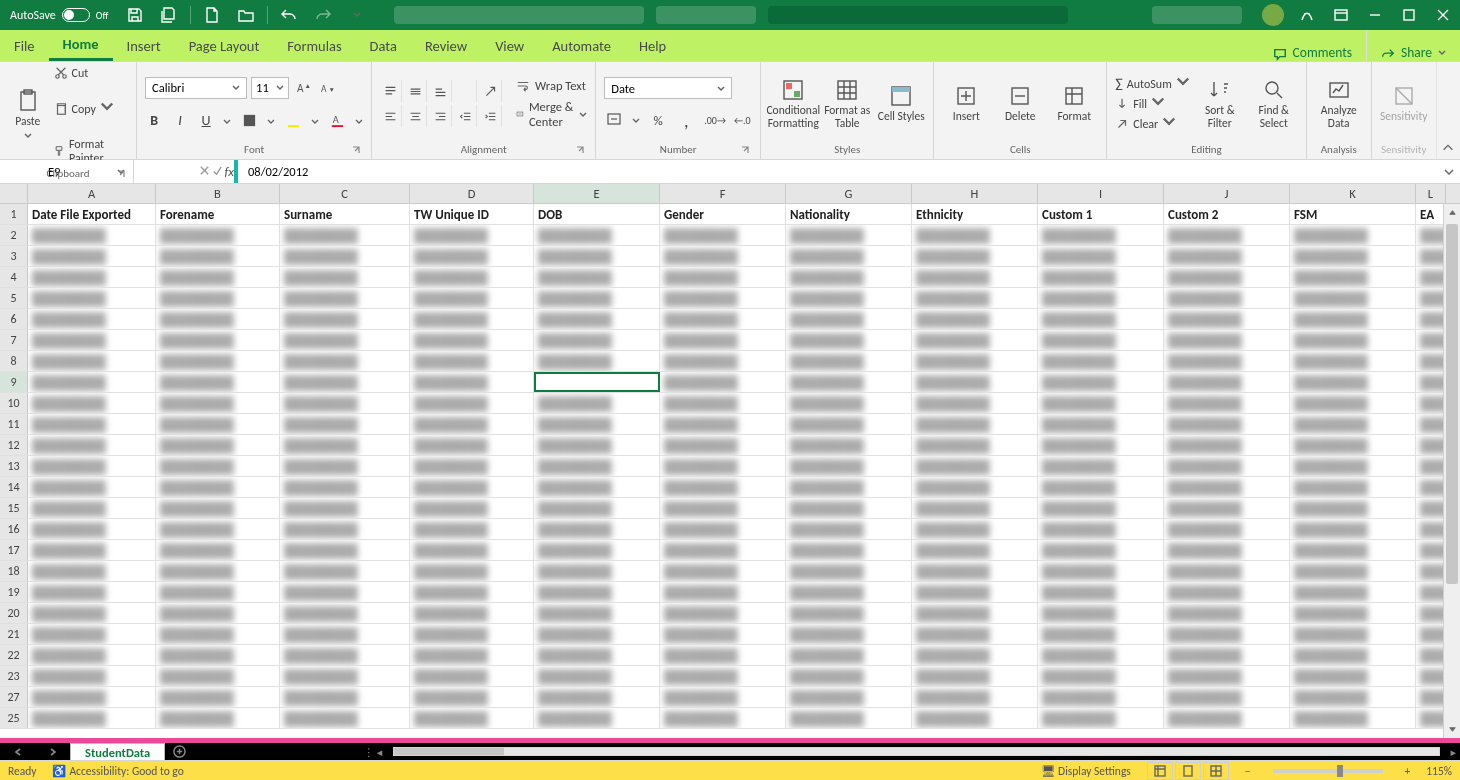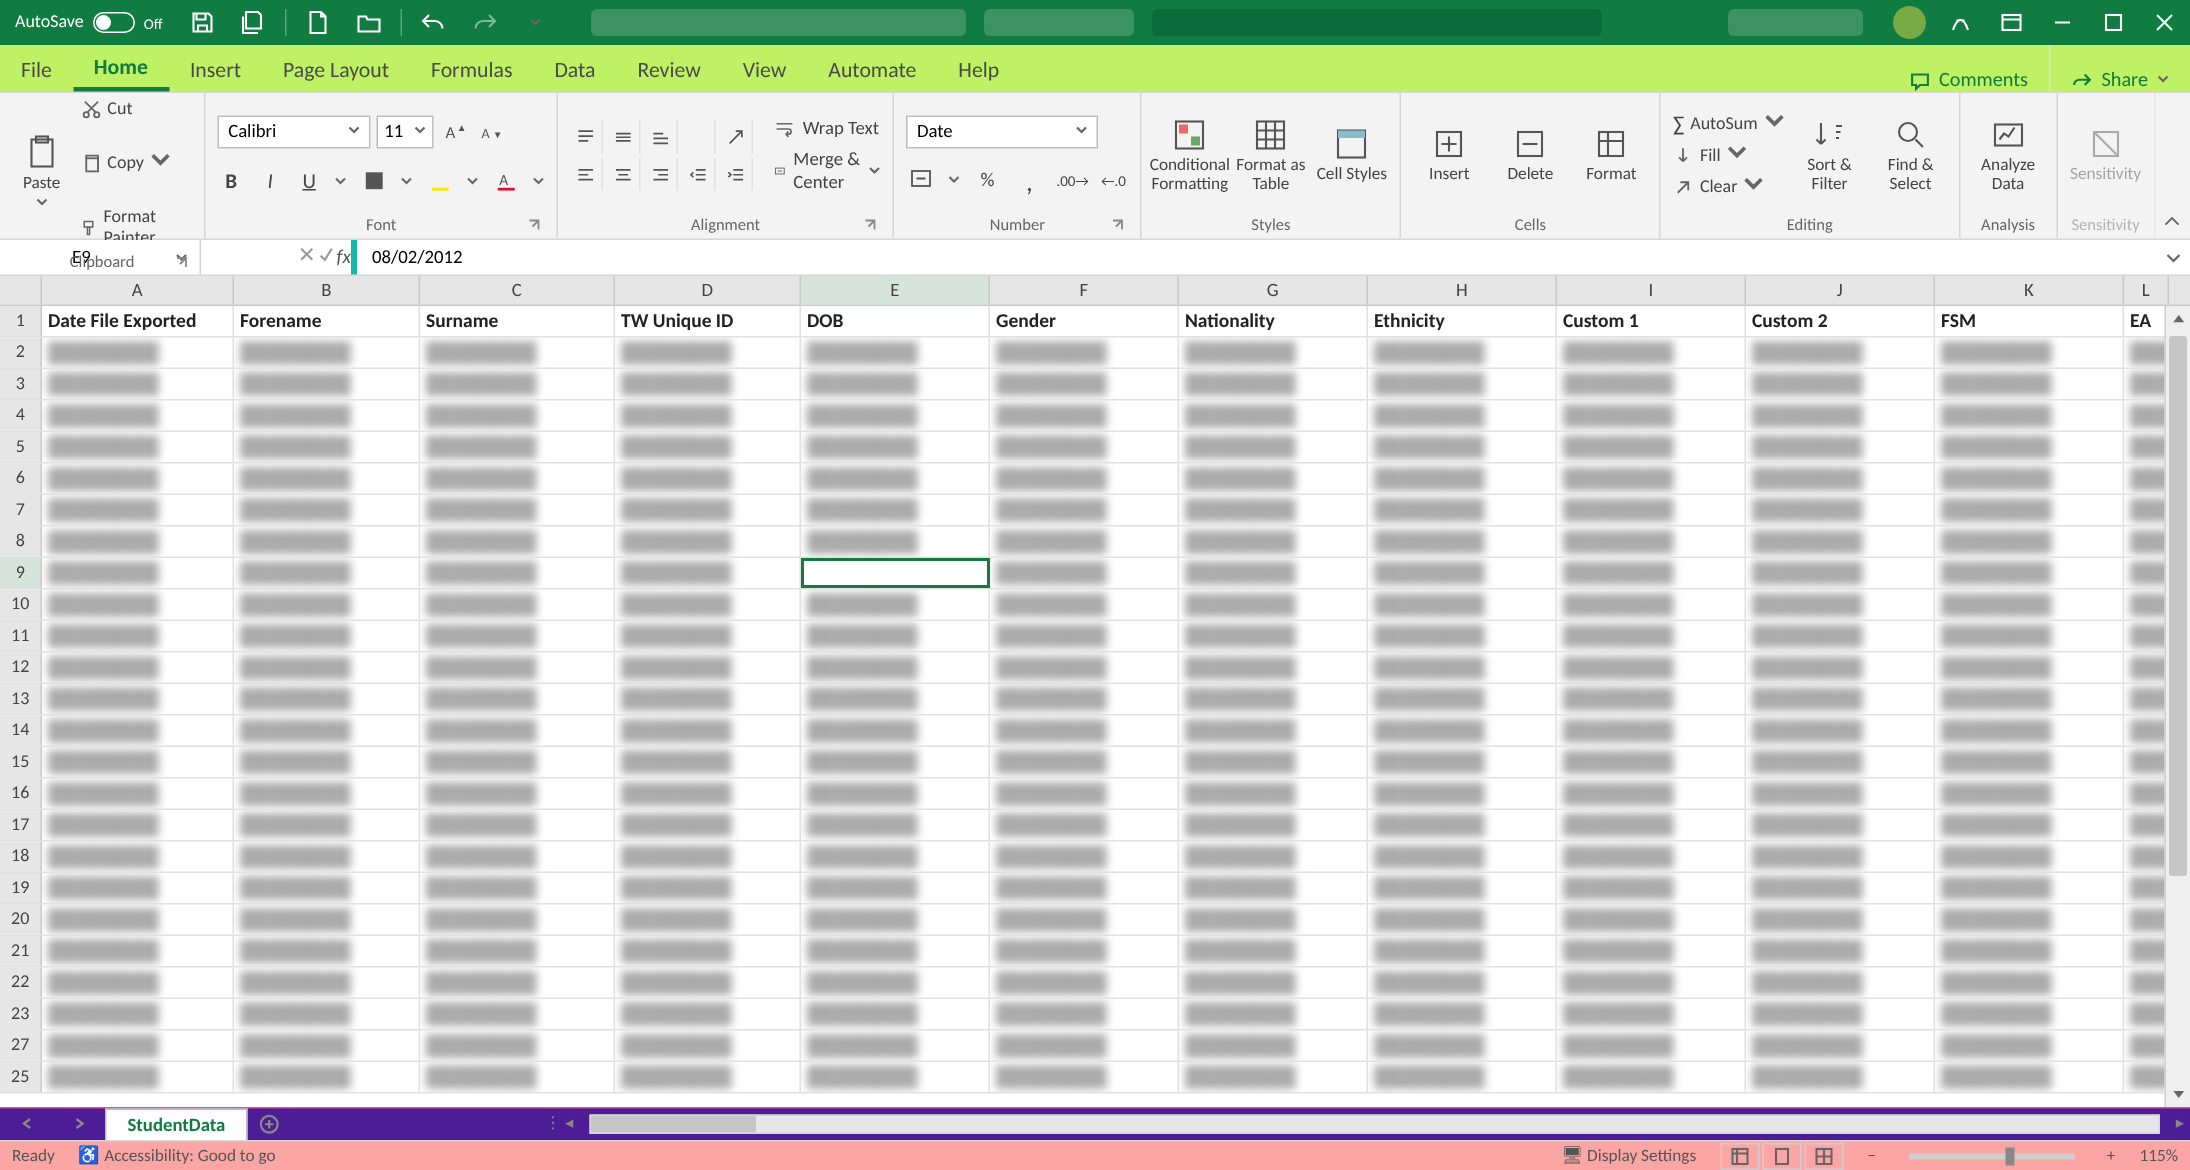--- a/index.html
+++ b/index.html
@@ -89,32 +89,32 @@
 .cell.header { font-weight: 700; }
 .cell.blurred span { filter: blur(3px); color: #aaa; }
 .cell.active { outline: 2px solid #107c41; outline-offset: -2px; background: #fff; }
 
 .vscroll { position: absolute; right: 0; top: 20px; bottom: 0; width: 17px; background: #efefef; border-left: 1px solid #d0d0d0; }
 .vscroll .thumb { position: absolute; left: 2px; right: 2px; top: 20px; height: 360px; background: #c6c6c6; border-radius: 2px; }
 .vscroll .arrow { position: absolute; left: 0; right: 0; height: 17px; display: flex; align-items: center; justify-content: center; }
 .vscroll .arrow svg { width: 9px; height: 9px; stroke: #666; fill: #666; }
 
 
-.tabbar { height: 22px; display: flex; align-items: stretch; border-top: 1px solid #ec4899; background: #4c1d95; justify-content: flex-end; }
+.tabbar { height: 22px; display: flex; align-items: stretch; border-top: 5px solid #ec4899; background: #000000; justify-content: flex-end; }
 .tab-nav { width: 70px; display: flex; align-items: center; justify-content: space-around; }
 .tab-nav svg { width: 10px; height: 10px; stroke: #888; fill: none; stroke-width: 1.6; }
 .sheet-tab { background: #fff; border: 1px solid #bcbcbc; border-bottom: none; padding: 0 14px; font-size: 12.5px; color: #107c41; display: flex; align-items: center; font-weight: 600; }
 .add-sheet { width: 28px; display: flex; align-items: center; justify-content: center; }
 .add-sheet svg { width: 13px; height: 13px; stroke: #888; fill: none; stroke-width: 1.6; }
 .tabbar-spacer { flex: 1; position: relative; display: flex; align-items: center; }
 .hscroll-track { position: absolute; left: 200px; right: 20px; top: 4px; bottom: 4px; background: #e6e6e6; border: 1px solid #d6d6d6; }
 .hscroll-thumb { position: absolute; left: 0; top: 0; bottom: 0; width: 110px; background: #c6c6c6; }
 
 
-.statusbar { height: 20px; background: #fca5a5; border-top: 1px solid #d6d6d6; display: flex; align-items: center; font-size: 11.5px; color: #555; padding: 0 8px; gap: 16px; }
+.statusbar { height: 20px; background: #fde047; border-top: 1px solid #d6d6d6; display: flex; align-items: center; font-size: 11.5px; color: #555; padding: 0 8px; gap: 16px; }
 .statusbar .spacer { flex: 1; }
 .status-views { display: flex; gap: 2px; }
 .status-views .vbtn { width: 26px; height: 18px; border: 1px solid #cfcfcf; display: flex; align-items: center; justify-content: center; }
 .status-views svg { width: 12px; height: 12px; stroke: #666; fill: none; stroke-width: 1.4; }
 .zoom-slider { width: 110px; height: 4px; background: #cfcfcf; position: relative; margin: 0 6px; }
 .zoom-slider .knob { position: absolute; top: -4px; left: 64px; width: 6px; height: 12px; background: #888; }
 
 .dd svg { width: 8px; height: 8px; stroke: #666; fill: none; stroke-width: 1.5; }
 
 

